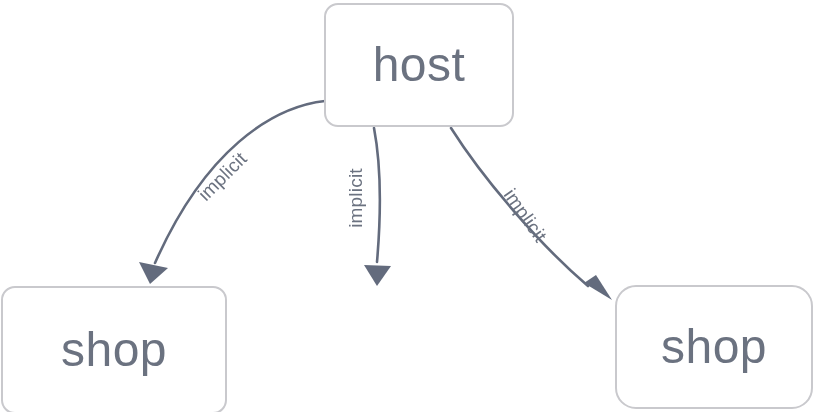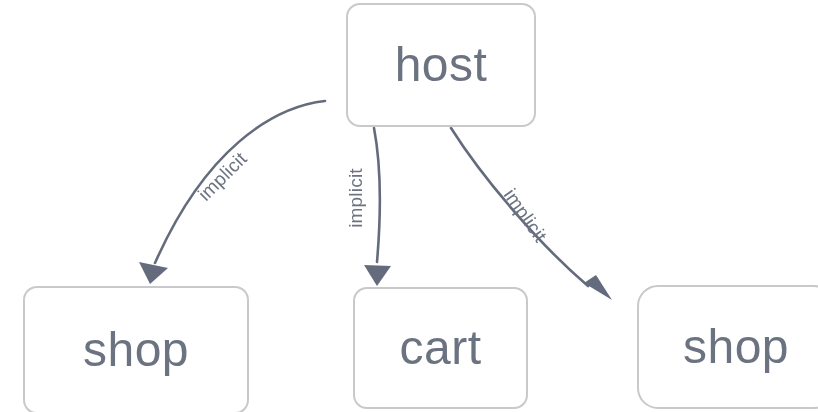--- a/index.html
+++ b/index.html
@@ -44,21 +44,20 @@
   }
   .node {
     position: absolute;
     box-sizing: border-box;
     background: #ffffff;
     border: 2px solid #c9c9cd;
     border-radius: 14px;
     display: flex;
     align-items: center;
     justify-content: center;
-    margin-left: 22px;
   }
   .node-label {
     color: #6b7280;
     font-family: "Liberation Sans", sans-serif;
     font-size: 48px;
     line-height: 1;
     font-weight: 400;
     letter-spacing: 0.5px;
     white-space: nowrap;
   }
@@ -95,21 +94,18 @@
   </svg>
 
   <div class="node" id="node-host">
     <span class="node-label">host</span>
   </div>
 
   <div class="node" id="node-about">
     <span class="node-label">shop</span>
   </div>
 
-  <div class="node" id="node-cart">
-    <span class="node-label">cart</span>
-  </div>
 
   <div class="node" id="node-shop">
     <span class="node-label">shop</span>
   </div>
 
 </div>
 
 </body></html>

